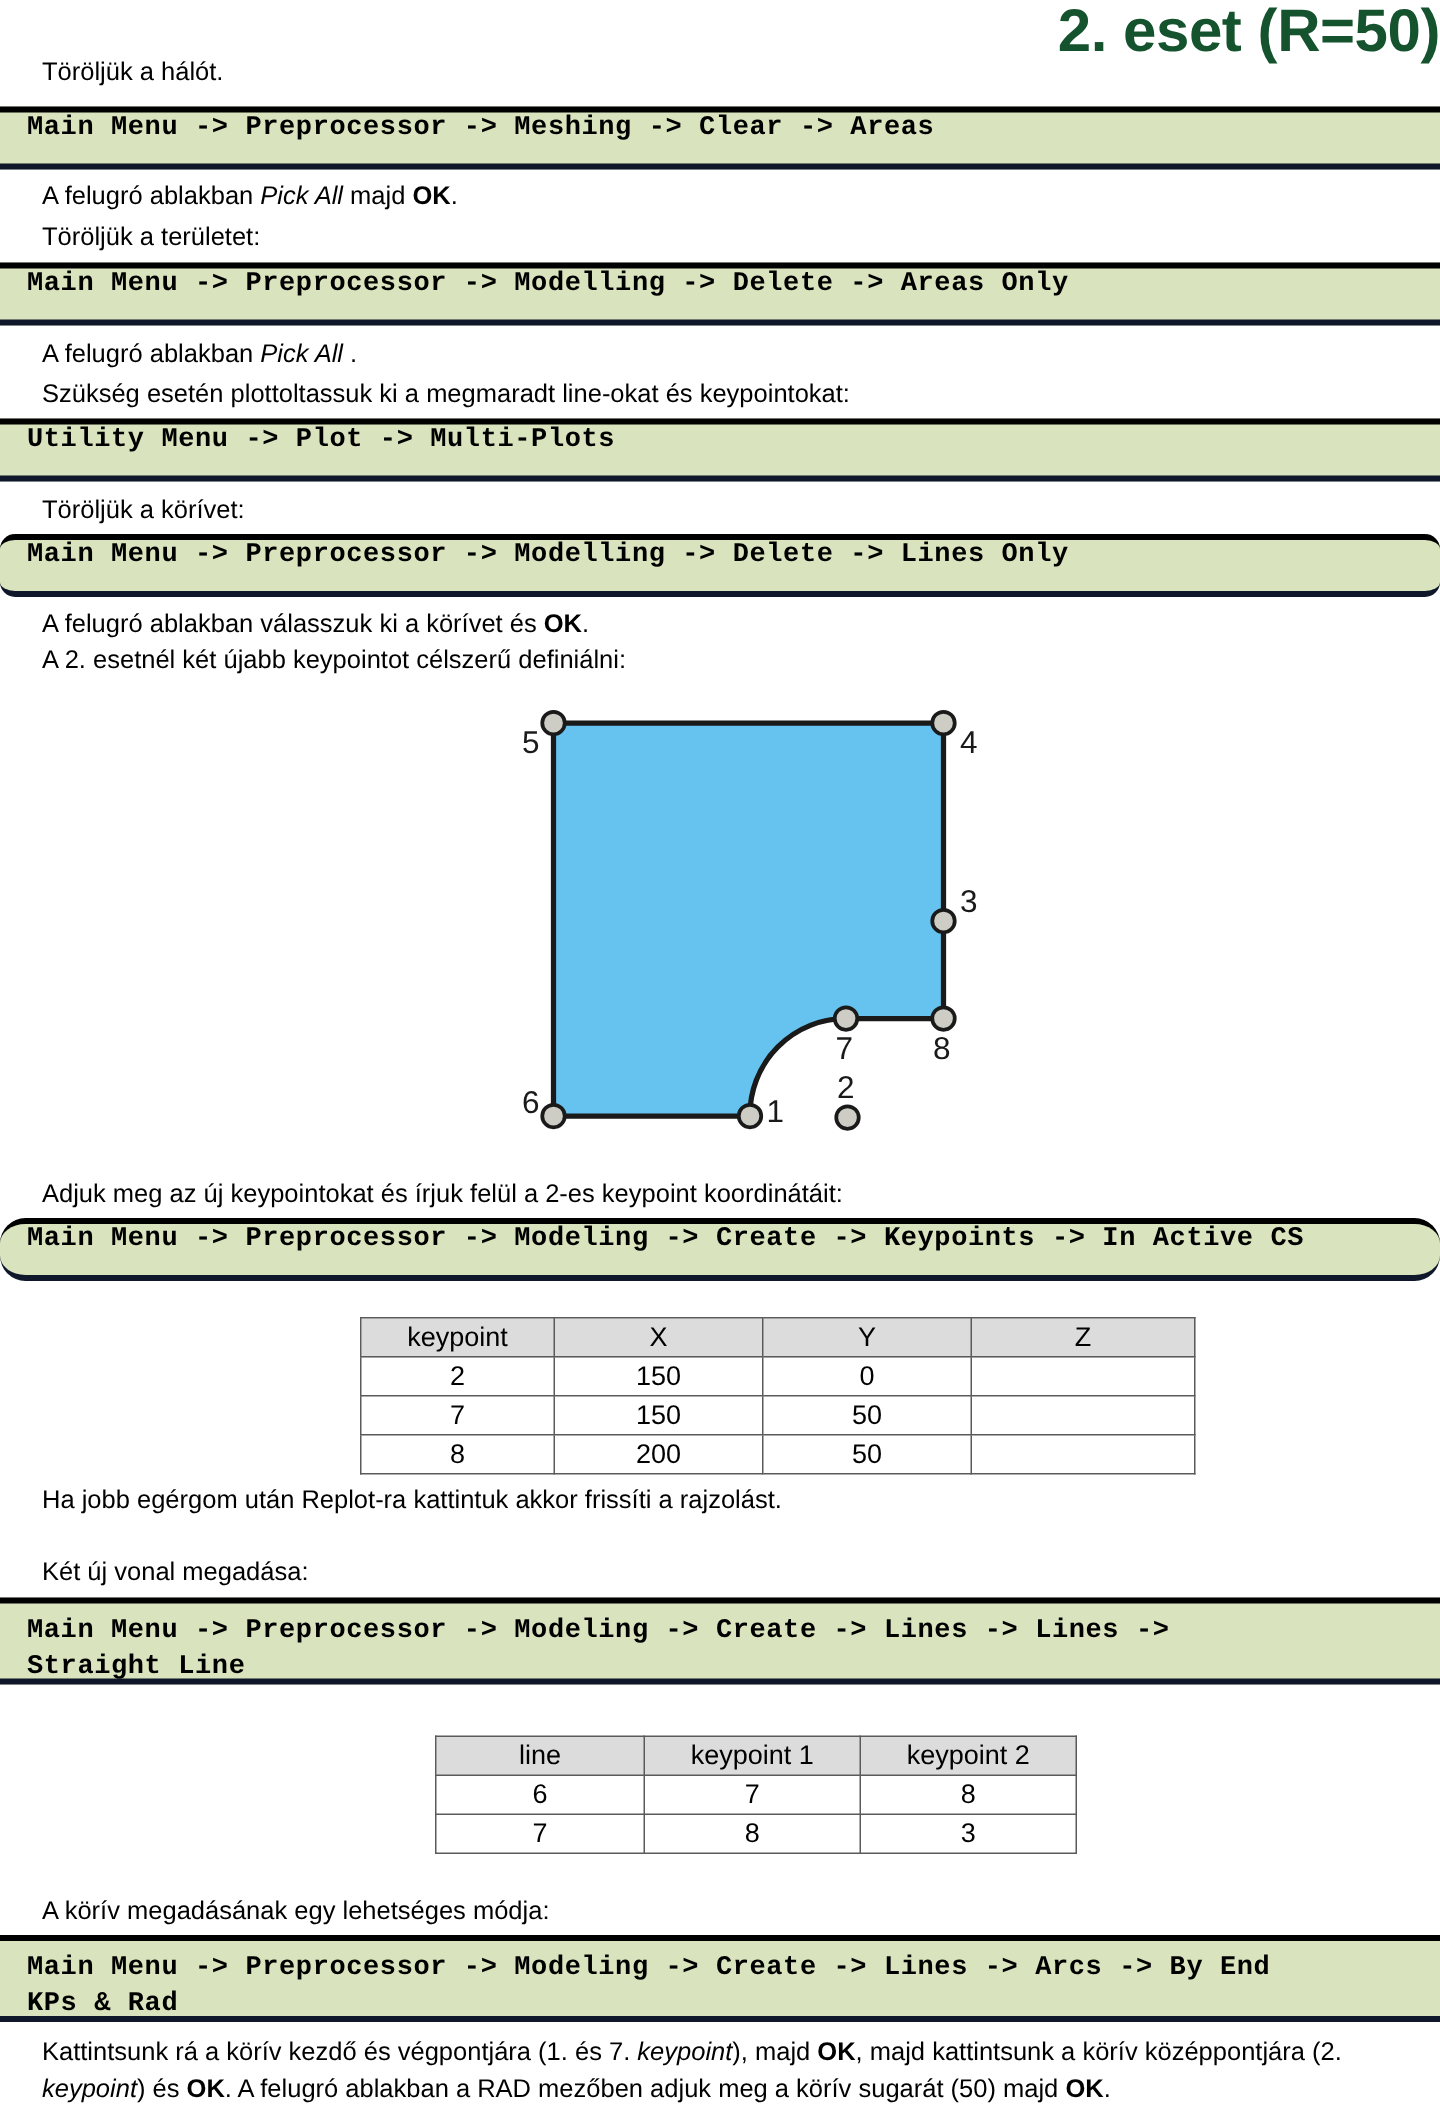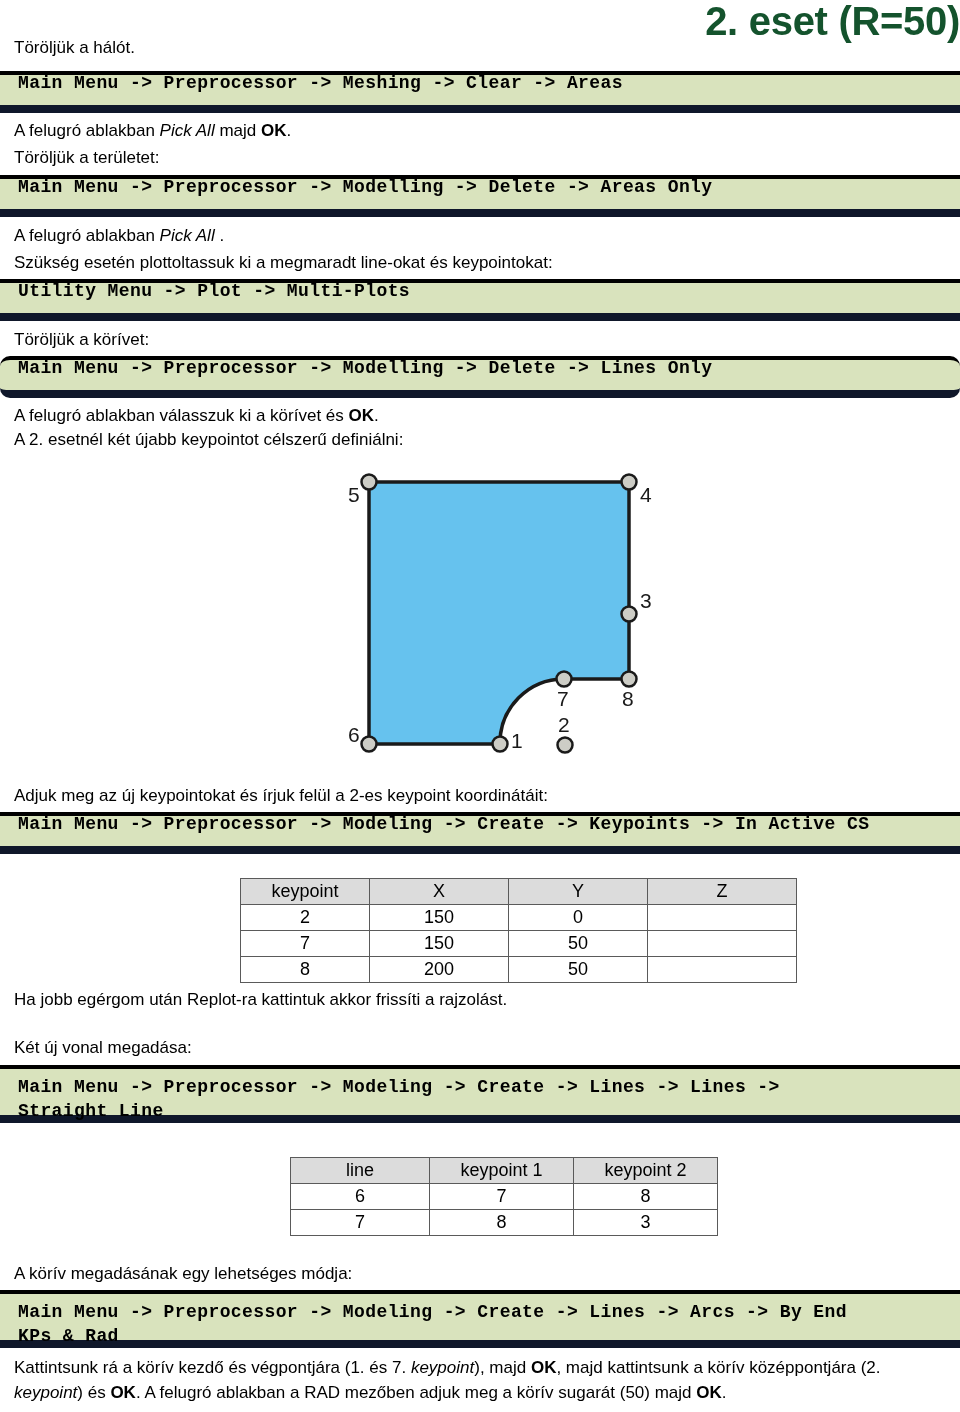--- a/index.html
+++ b/index.html
@@ -32,39 +32,39 @@
     font-size: 40px;
     font-weight: bold;
     color: #14532d;
     letter-spacing: -0.3px;
     line-height: 38px;
   }
 
   
   .txt {
     position: absolute;
-    left: 14px;
+    left: 28px;
     font-size: 17px;
     line-height: 23px;
     color: #000;
     white-space: nowrap;
   }
   .txt.wide { white-space: normal; width: 926px; }
   .txt i { }
   .txt b { font-weight: bold; }
 
   
   .cmdbox {
     position: absolute;
     left: 0;
     width: 960px;
     box-sizing: border-box;
     background: #d9e3bd;
     border-top: 4px solid #000000;
-    border-bottom: 8px solid #0f172a;
+    border-bottom: 4px solid #0f172a;
     font-family: "Liberation Mono", monospace;
     font-size: 18px;
     font-weight: bold;
     letter-spacing: 0.4px;
     color: #000;
     display: flex;
     align-items: center;
     padding: 0 0 15px 18px;
   }
   .cmdbox .cmdtext { display: block; line-height: 24px; }
@@ -177,21 +177,21 @@
       <text class="kplabel" x="340" y="42">4</text>
       <text class="kplabel" x="48" y="42">5</text>
       <text class="kplabel" x="48" y="282">6</text>
       <text class="kplabel" x="257" y="246">7</text>
       <text class="kplabel" x="322" y="246">8</text>
     </svg>
   </div>
 
   <div class="txt" style="top:784px;">Adjuk meg az új keypointokat és írjuk felül a 2-es keypoint koordinátáit:</div>
 
-  <div class="cmdbox" style="top:812px; height:42px;">
+  <div class="cmdbox" style="top:812px; height:42px;border-radius:17px;">
     <span class="cmdtext">Main Menu -&gt; Preprocessor -&gt; Modeling -&gt; Create -&gt; Keypoints -&gt; In Active CS</span>
   </div>
 
   <table class="grid" style="left:240px; top:878px;">
     <thead>
       <tr>
         <th style="width:120px;">keypoint</th>
         <th style="width:130px;">X</th>
         <th style="width:130px;">Y</th>
         <th style="width:140px;">Z</th>

